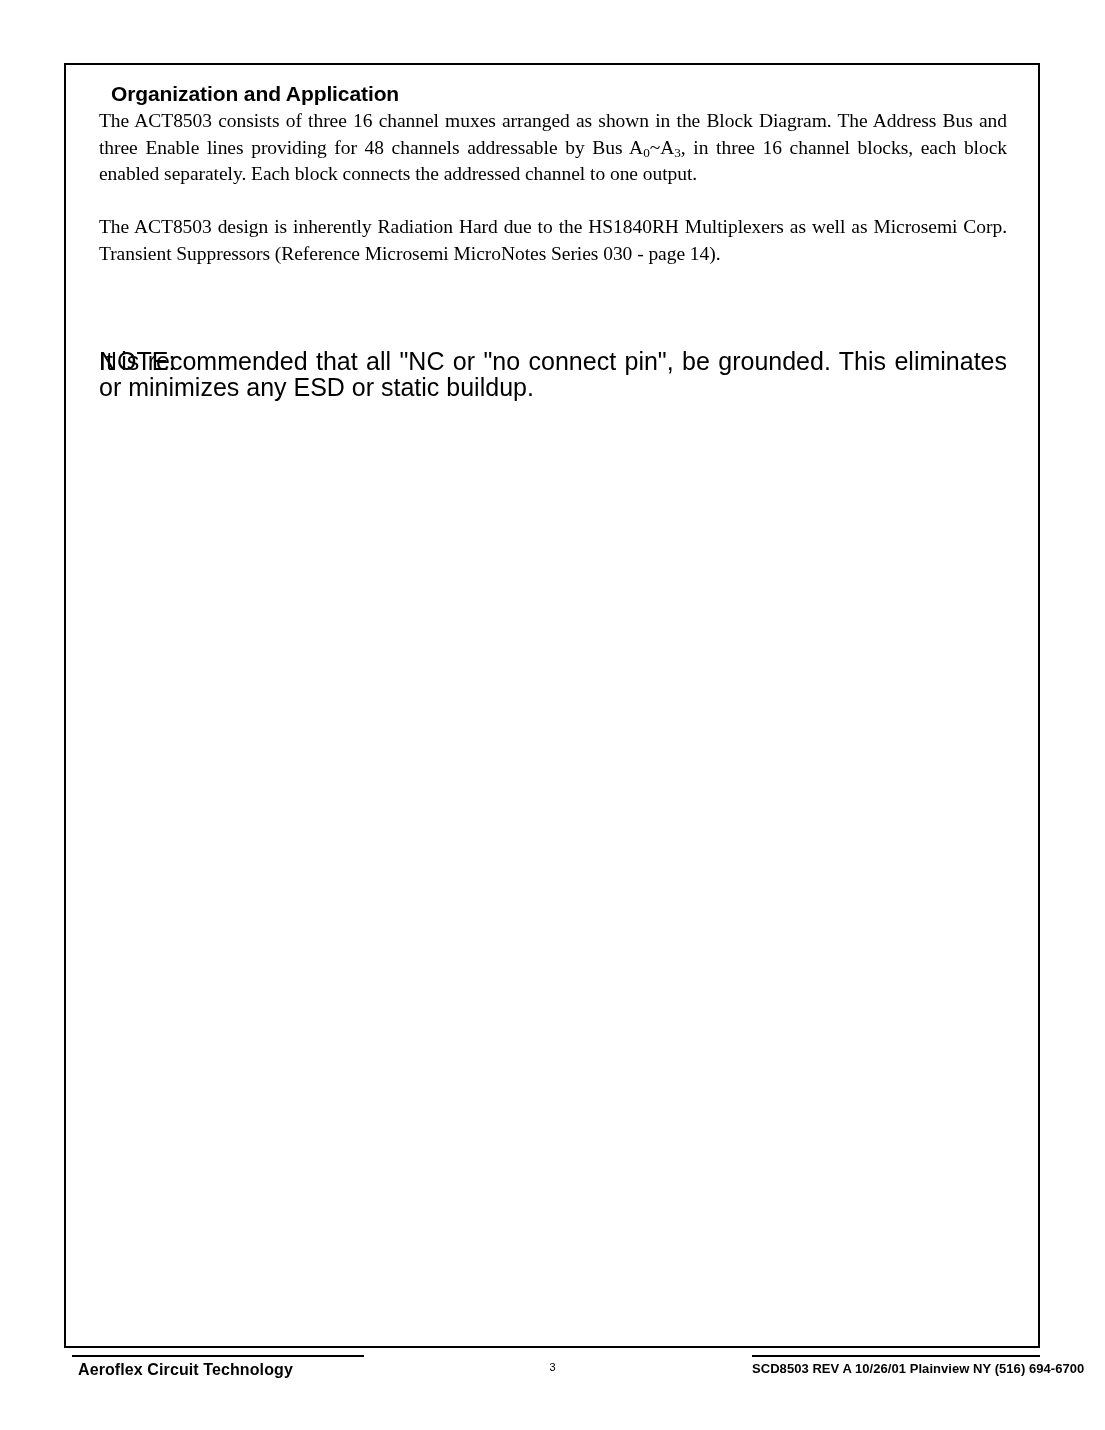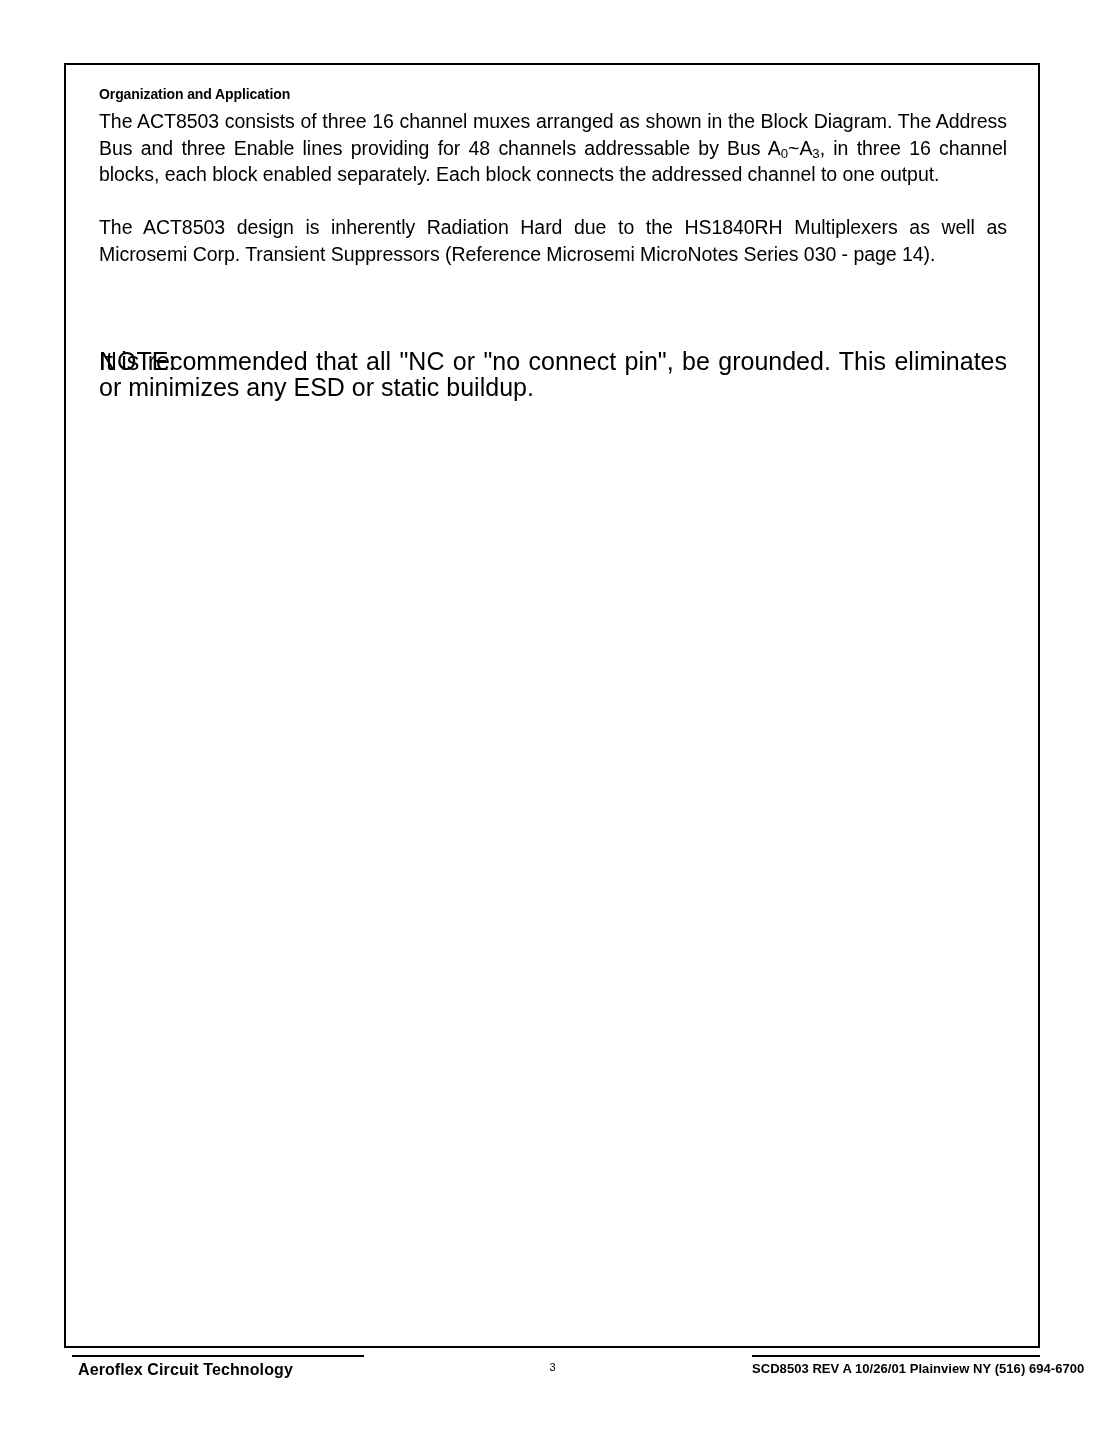--- a/index.html
+++ b/index.html
@@ -31,34 +31,35 @@
 
   
   #content {
     position: absolute;
     left: 33px;   
     top: 16px;
     width: 908px; 
   }
 
   h1.section-heading {
-    font-size: 14px;
+    font-size: 21px;
     font-weight: bold;
     line-height: 26px;
-    margin: 0 0 1px 0;
+    margin: 0 0 1px 12px;
     letter-spacing: -0.1px;
   }
 
   p.body-text {
     font-size: 19.5px;
     line-height: 26.6px;
     margin: 0;
     text-align: justify;
     text-justify: inter-word;
     letter-spacing: -0.05px;
+    font-family: Liberation Serif, serif;
   }
 
   .spacer-1 { height: 26.6px; }
   .spacer-3 { height: 80px; }
 
   sub {
     font-size: 0.68em;
     vertical-align: -0.22em;
     line-height: 0;
   }

